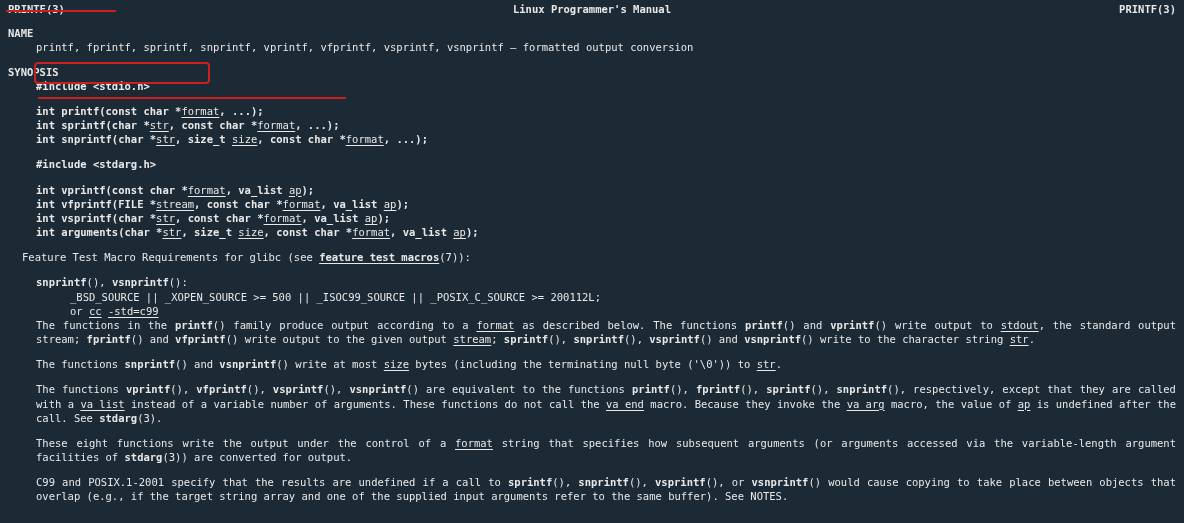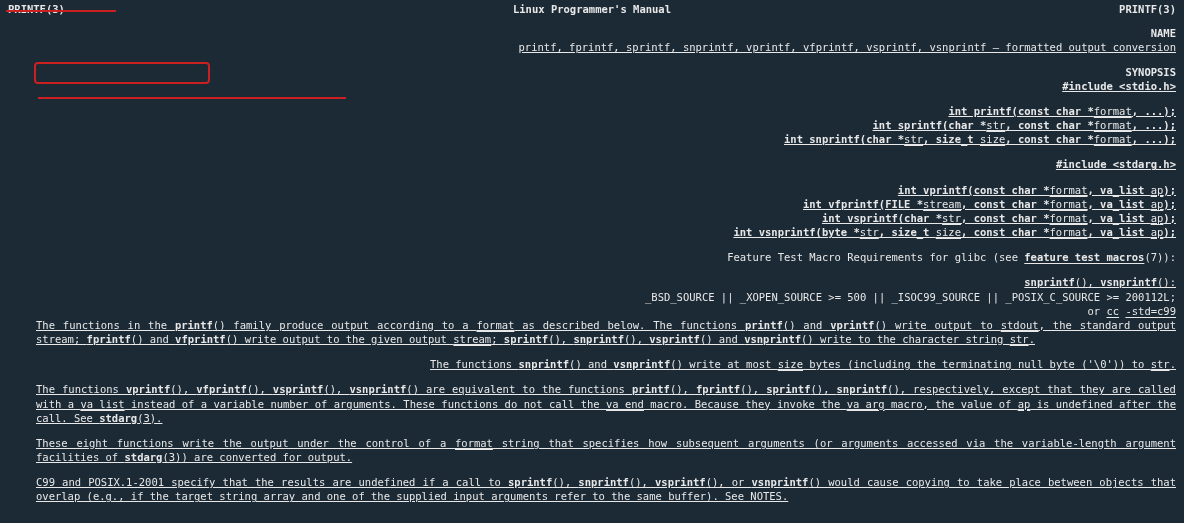--- a/index.html
+++ b/index.html
@@ -17,21 +17,21 @@
     padding: 2px 8px 20px 8px;
     box-sizing: border-box;
   }
   .hdr {
     display: flex;
     justify-content: center;
     font-weight: bold;
   }
   .hdr .mid { text-align: center; flex: 1; }
   .section-title { font-weight: bold; margin-top: 10px; }
-  .ind1 { padding-left: 28px; text-decoration: underline; }
+  .ind1 { padding-left: 28px; }
   .ind3 { padding-left: 62px; }
   .b { font-weight: bold; }
   .u { text-decoration: underline; text-underline-offset: 2px; }
   .redline1 {
     position: absolute;
     top: 10px; left: 6px;
     width: 110px; height: 2px;
     background: #cc1f1f;
   }
   .redbox {
@@ -41,21 +41,21 @@
     border: 2px solid #cc1f1f;
     border-radius: 4px;
     pointer-events: none;
   }
   .redline2 {
     position: absolute;
     top: 97px; left: 38px;
     width: 308px; height: 2px;
     background: #cc1f1f;
   }
-  p { margin: 0; text-align: right; }
+  p { margin: 0; }
   .blank { height: 11px; }
   .justify { text-align: justify; text-justify: inter-word; }
 </style>
 </head>
 <body>
 <div class="page">
 
 <div class="redline1"></div>
 <div class="redbox"></div>
 <div class="redline2"></div>
@@ -78,21 +78,21 @@
 <p class="ind1"><span class="b">int sprintf(char *</span><span class="u">str</span><span class="b">, const char *</span><span class="u">format</span><span class="b">, ...);</span></p>
 <p class="ind1"><span class="b">int snprintf(char *</span><span class="u">str</span><span class="b">, size_t </span><span class="u">size</span><span class="b">, const char *</span><span class="u">format</span><span class="b">, ...);</span></p>
 
 <div class="blank"></div>
 <p class="ind1 b">#include &lt;stdarg.h&gt;</p>
 <div class="blank"></div>
 
 <p class="ind1"><span class="b">int vprintf(const char *</span><span class="u">format</span><span class="b">, va_list </span><span class="u">ap</span><span class="b">);</span></p>
 <p class="ind1"><span class="b">int vfprintf(FILE *</span><span class="u">stream</span><span class="b">, const char *</span><span class="u">format</span><span class="b">, va_list </span><span class="u">ap</span><span class="b">);</span></p>
 <p class="ind1"><span class="b">int vsprintf(char *</span><span class="u">str</span><span class="b">, const char *</span><span class="u">format</span><span class="b">, va_list </span><span class="u">ap</span><span class="b">);</span></p>
-<p class="ind1"><span class="b">int vsnprintf(byte *</span><span class="u">str</span><span class="b">, size_t </span><span class="u">size</span><span class="b">, const char *</span><span class="u">format</span><span class="b">, va_list </span><span class="u">ap</span><span class="b">);</span></p>
+<p class="ind1"><span class="b">int arguments(char *</span><span class="u">str</span><span class="b">, size_t </span><span class="u">size</span><span class="b">, const char *</span><span class="u">format</span><span class="b">, va_list </span><span class="u">ap</span><span class="b">);</span></p>
 
 <div class="blank"></div>
 <p style="padding-left:14px"><span>Feature Test Macro Requirements for glibc (see </span><span class="b u">feature_test_macros</span><span>(7)):</span></p>
 <div class="blank"></div>
 <p class="ind1"><span class="b">snprintf</span><span>(), </span><span class="b">vsnprintf</span><span>():</span></p>
 <p class="ind3">_BSD_SOURCE || _XOPEN_SOURCE &gt;= 500 || _ISOC99_SOURCE || _POSIX_C_SOURCE &gt;= 200112L;</p>
 <p class="ind3"><span>or </span><span class="u">cc</span><span> </span><span class="u">-std=c99</span></p>
 
 
 <p class="ind1 justify">

